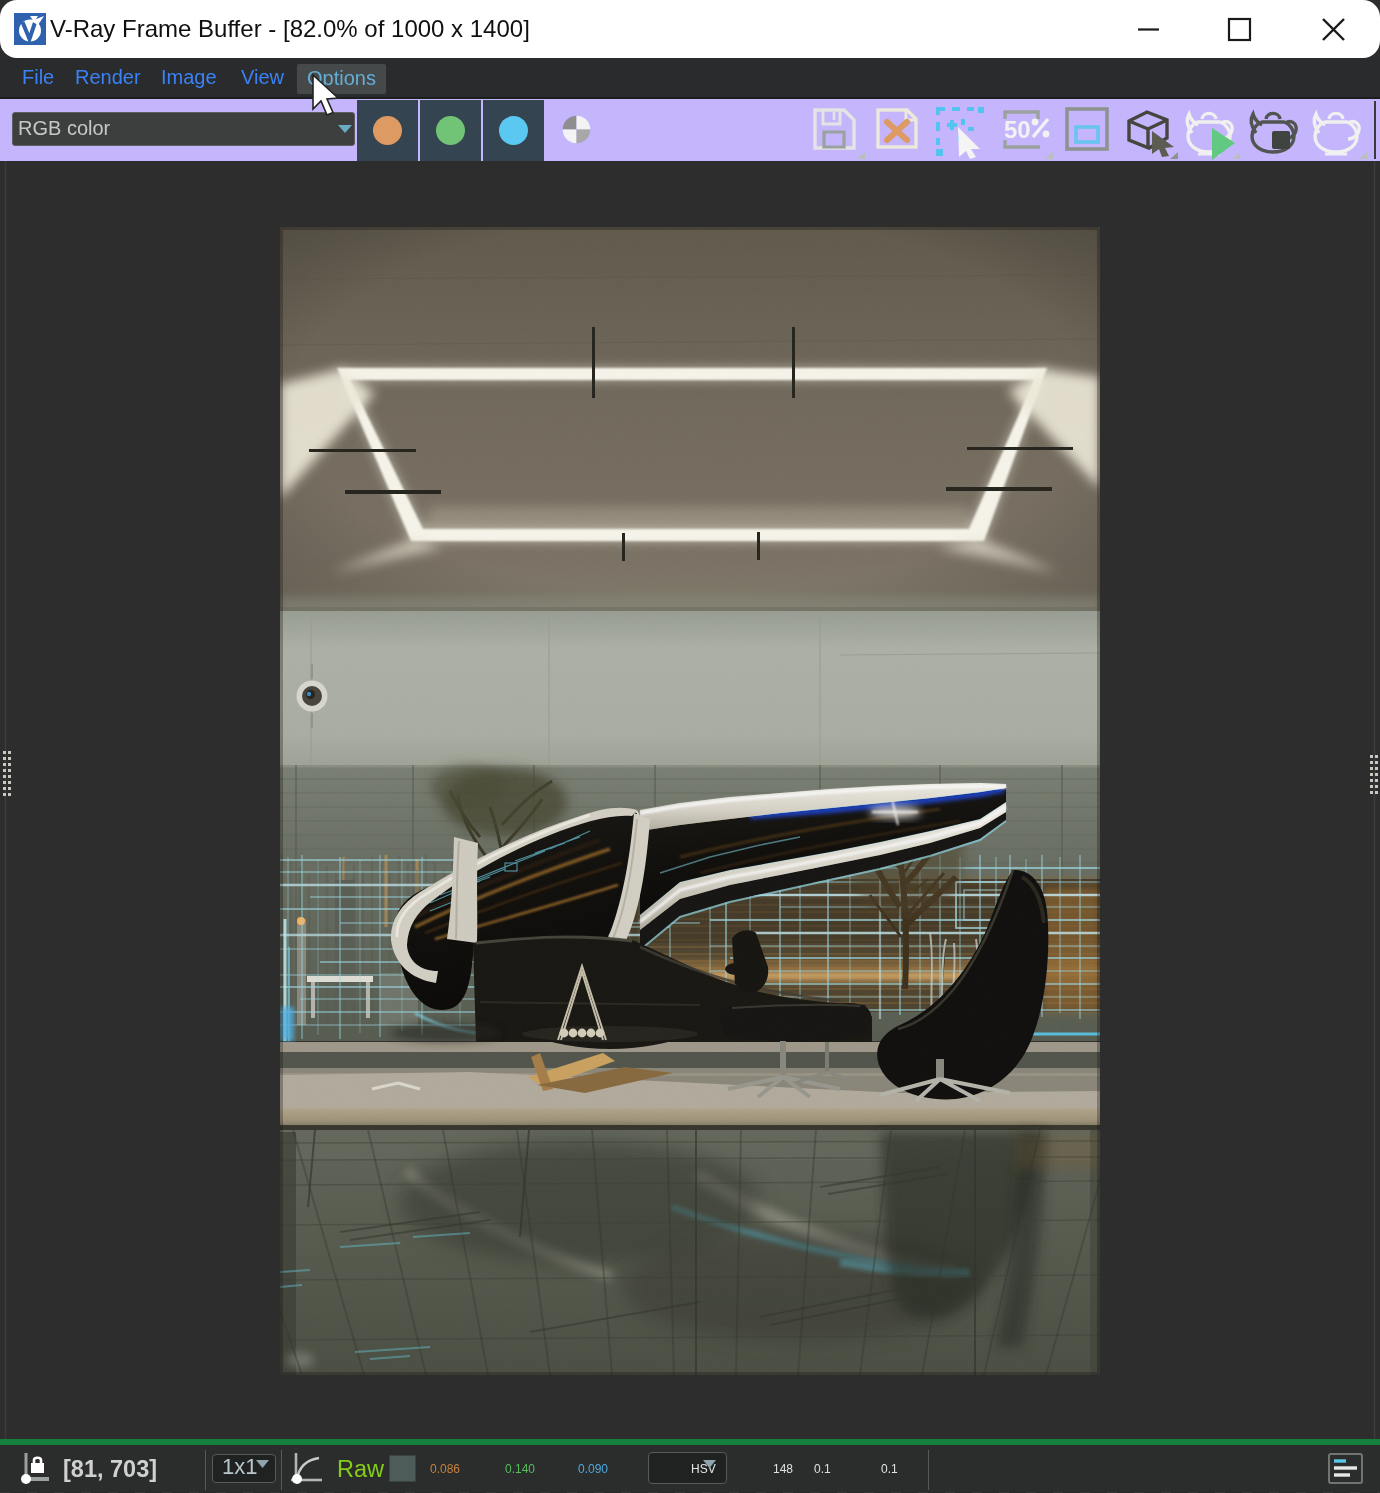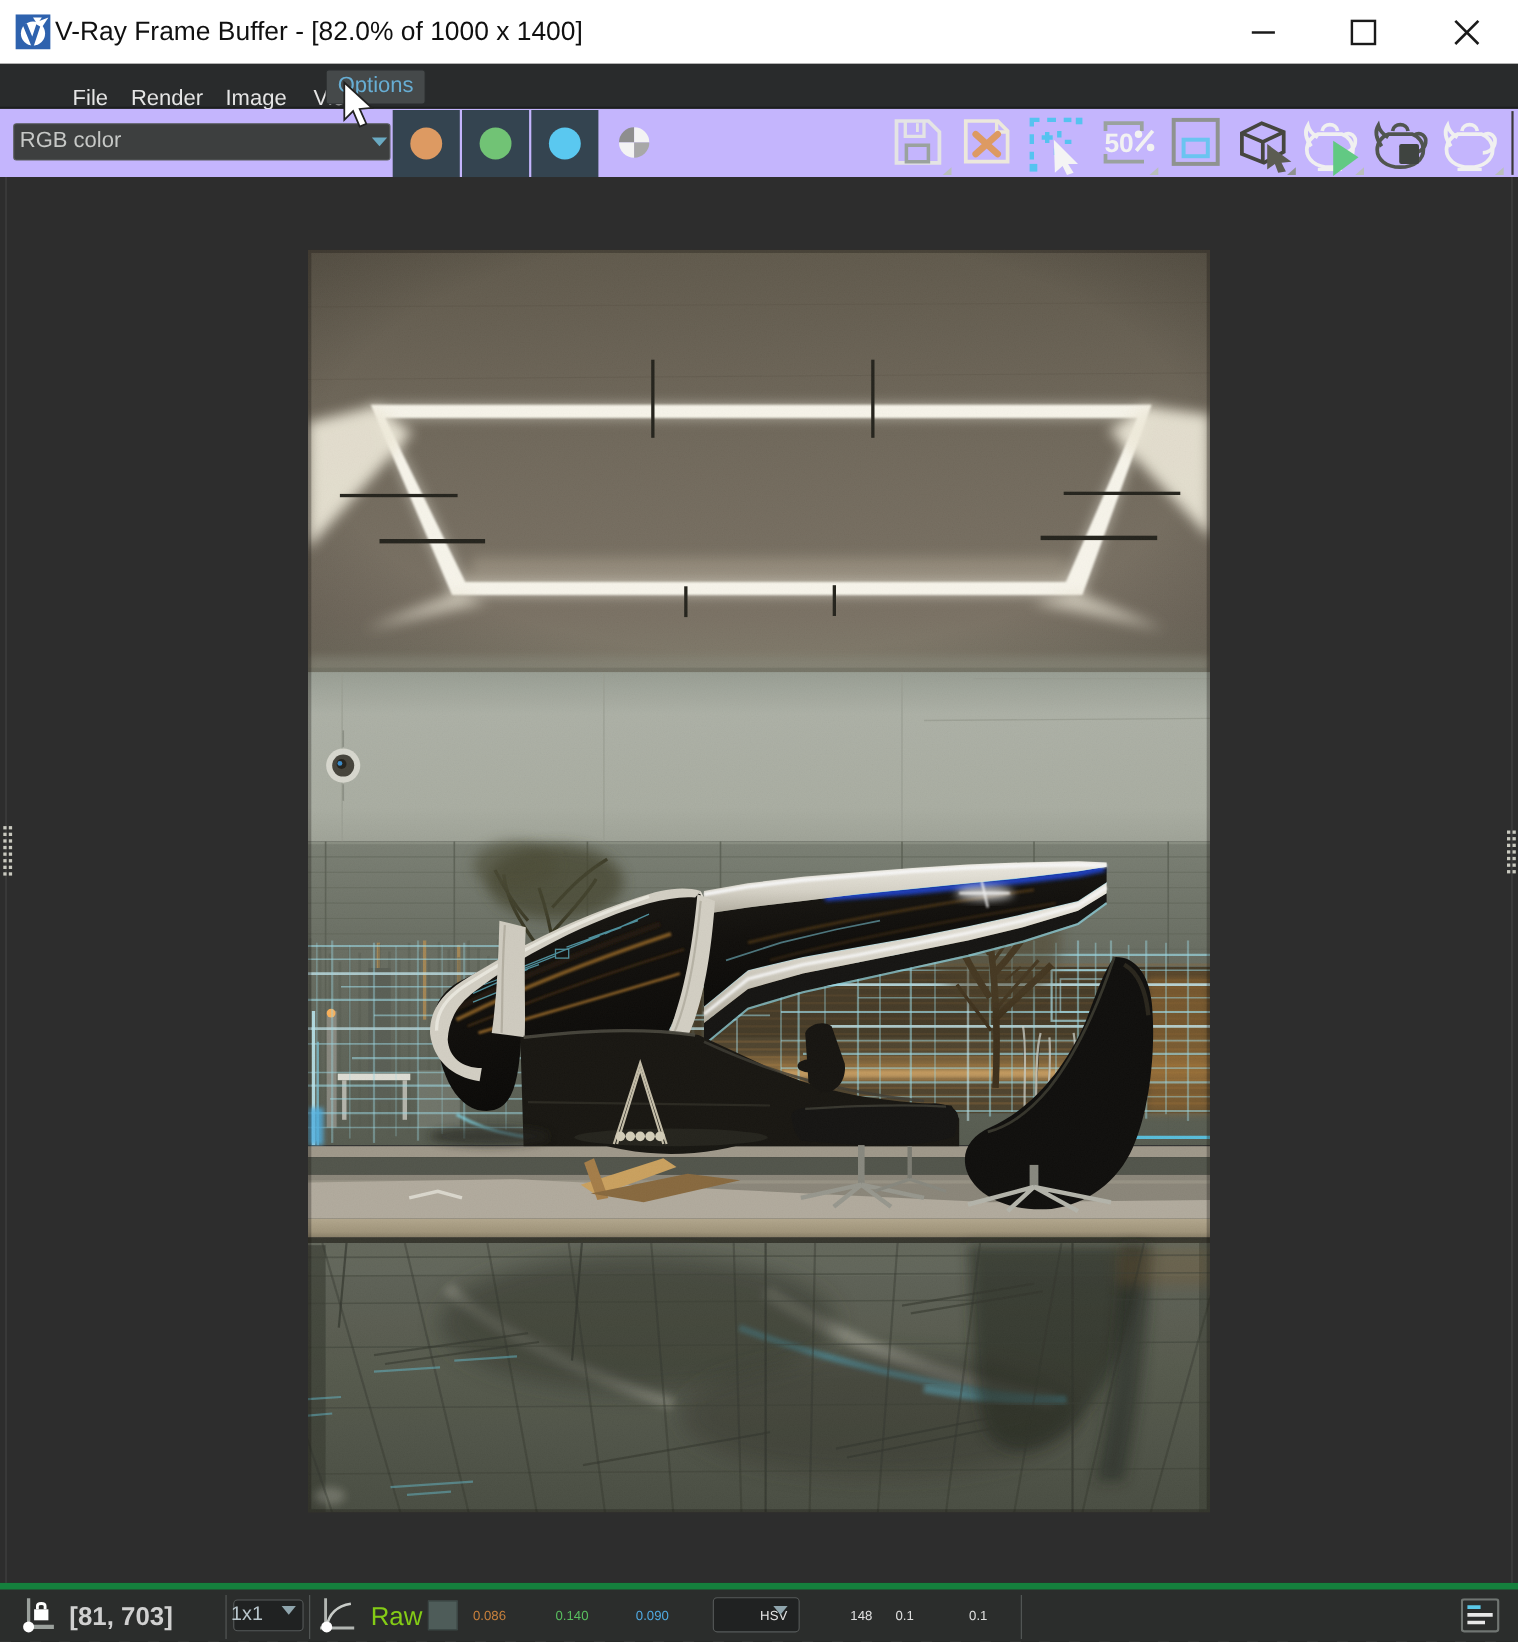--- a/index.html
+++ b/index.html
@@ -1,21 +1,21 @@
 <!DOCTYPE html>
 <html><head>
 <meta charset="utf-8">
 <style>
   html,body{margin:0;padding:0;}
   body{width:1380px;height:1493px;background:#2d2d2d;font-family:"Liberation Sans",sans-serif;overflow:hidden;position:relative;}
   .abs{position:absolute;}
-  #titlebar{left:0;top:0;width:1380px;height:58px;background:#ffffff;}
+  #titlebar{left:0;top:0;width:1380px;height:58px;background:#ffffff;border-radius:17px;}
   #titletext{left:50px;top:0;height:58px;line-height:58px;font-size:24px;color:#101010;white-space:pre;}
   #menubar{left:0;top:58px;width:1380px;height:39px;background:#292b2c;border-bottom:2px solid #1c1e1f;}
-  .mitem{position:absolute;top:12px;height:39px;line-height:38px;font-size:20px;color:#e5e5e5;margin-left:44px;}
+  .mitem{position:absolute;top:0;height:39px;line-height:38px;font-size:20px;color:#3b82f6;}
   #optbox{position:absolute;left:296px;top:5px;width:89px;height:30px;background:#45494a;border:1px solid #2a2d2e;border-radius:3px;color:#67add3;font-size:20px;text-align:center;line-height:28px;}
   #toolbar{left:0;top:99px;width:1380px;height:62px;background:#c4b5fd;}
   #combo{left:12px;top:13px;width:341px;height:32px;background:#3d3f3f;border:1px solid #5a5e5e;border-radius:3px;}
   #combo span{position:absolute;left:5px;top:0;line-height:31px;font-size:20px;color:#c6c8c6;}
   .tile{position:absolute;top:1px;width:61px;height:61px;background:#344450;}
   .circ{position:absolute;left:16px;top:16px;width:29px;height:29px;border-radius:50%;}
   #canvas{left:0;top:161px;width:1380px;height:1278px;background:#2d2d2d;}
   #statusbar{left:0;top:1439px;width:1380px;height:54px;background:#2b2d2c;border-top:6px solid #15803d;}
   .stext{position:absolute;top:0;height:48px;line-height:48px;font-size:12px;}
   .ssep{position:absolute;top:5px;width:1px;height:40px;background:#565a59;}
@@ -615,21 +615,21 @@
     <rect x="1370" y="785" width="3" height="3"></rect>
       <rect x="1375" y="785" width="3" height="3"></rect>
     <rect x="1370" y="791" width="3" height="3"></rect>
       <rect x="1375" y="791" width="3" height="3"></rect>
   </g>
 </svg>
 <div class="abs" id="statusbar">
   <div class="stext" style="left:63px;color:#d0d0d0;font-weight:bold;font-size:23.5px">[81, 703]</div>
   <div class="ssep" style="left:205px"></div>
   <div class="sbox" style="left:212px;top:9px;width:62px;height:27px"></div>
-  <div class="stext" style="left:210px;top:8px;height:30px;line-height:28px;color:#b9c6cc;font-size:18px">1x1</div>
+  <div class="stext" style="left:222px;top:8px;height:30px;line-height:28px;color:#b9c6cc;font-size:22px">1x1</div>
   <div class="ssep" style="left:281px"></div>
   <div class="stext" style="left:337px;color:#84cc16;font-weight:normal;font-size:23.5px">Raw</div>
   <div class="abs" style="left:389px;top:10px;width:25px;height:25px;background:#4e5c59;border:1px solid #3a4543"></div>
   <div class="stext" style="left:430px;color:#c8803c">0.086</div>
   <div class="stext" style="left:505px;color:#58bd5e">0.140</div>
   <div class="stext" style="left:578px;color:#4fa8e0">0.090</div>
   <div class="sbox" style="left:648px;top:7px;width:77px;height:30px"></div>
   <div class="stext" style="left:691px;color:#e5e5e5">HSV</div>
   <div class="stext" style="left:773px;color:#e0e0e0">148</div>
   <div class="stext" style="left:814px;color:#e0e0e0">0.1</div>

